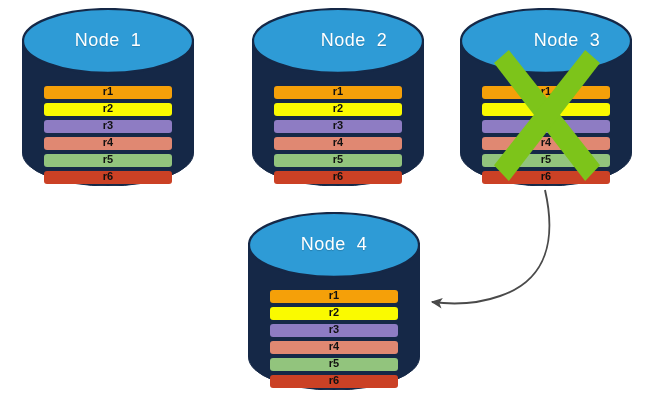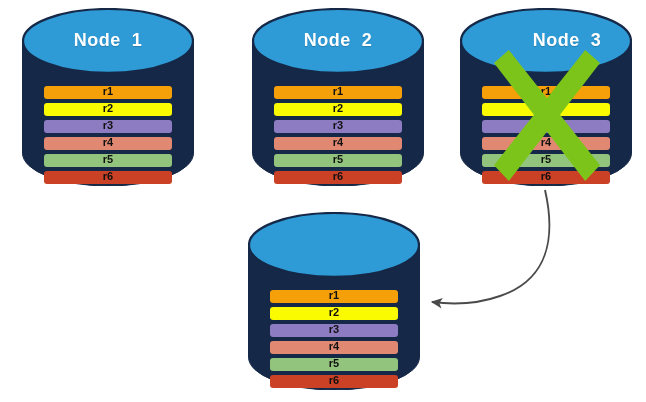--- a/index.html
+++ b/index.html
@@ -33,21 +33,21 @@
     width: 100%;
     height: 100%;
   }
 
   .node-label {
     position: absolute;
     left: 0;
     width: 100%;
     text-align: center;
     color: #ffffff;
-    font-weight: bold;
+    font-weight: normal;
     letter-spacing: 0.5px;
     white-space: pre;
     pointer-events: none;
     text-shadow: 0 1px 1px rgba(0,0,0,0.18);
   }
 
   .rows {
     position: absolute;
     left: 0;
     width: 100%;
@@ -116,21 +116,21 @@
         <div class="row" style="background: rgb(203, 65, 37); width: 128px; height: 13px; margin-bottom: 0px; font-size: 11px; color: rgb(17, 17, 17);">
           <span class="row-label">r6</span>
         </div>
       </div>
     </div>
     <div class="node" style="left: 252px; top: 8px; width: 172px; height: 178px;">
       <svg class="node-body" viewBox="0 0 172 178">
         <path d="M 0.5,32.93 L 0.5,145.07 A 85.50,32.93 0 0 0 171.50,145.07 L 171.50,32.93 Z" fill="#152847" stroke="#152847" stroke-width="1"></path>
         <ellipse cx="86.00" cy="32.93" rx="85.00" ry="31.93" fill="#2E9BD6" stroke="#152847" stroke-width="2.2"></ellipse>
       </svg>
-      <div class="node-label" style="top: 21.93px; font-size: 18px;">Node  2</div>
+      <div class="node-label" style="top: 21.93px; font-size: 18px; padding-left: 16px;">Node  2</div>
       <div class="rows" style="top: 77.86px;">
         <div class="row" style="background: rgb(245, 160, 9); width: 128px; height: 13px; margin-bottom: 4px; font-size: 11px; color: rgb(17, 17, 17);">
           <span class="row-label">r1</span>
         </div>
         <div class="row" style="background: rgb(250, 250, 0); width: 128px; height: 13px; margin-bottom: 4px; font-size: 11px; color: rgb(17, 17, 17);">
           <span class="row-label">r2</span>
         </div>
         <div class="row" style="background: rgb(142, 124, 195); width: 128px; height: 13px; margin-bottom: 4px; font-size: 11px; color: rgb(17, 17, 17);">
           <span class="row-label">r3</span>
         </div>
@@ -176,20 +176,21 @@
           <polygon points="0,10 14,0 100,88 86,100"></polygon>
           <polygon points="86,0 100,10 14,100 0,88"></polygon>
         </g>
       </svg>
     </div>
     <div class="node" style="left: 248px; top: 212px; width: 172px; height: 178px;">
       <svg class="node-body" viewBox="0 0 172 178">
         <path d="M 0.5,32.93 L 0.5,145.07 A 85.50,32.93 0 0 0 171.50,145.07 L 171.50,32.93 Z" fill="#152847" stroke="#152847" stroke-width="1"></path>
         <ellipse cx="86.00" cy="32.93" rx="85.00" ry="31.93" fill="#2E9BD6" stroke="#152847" stroke-width="2.2"></ellipse>
       </svg>
+      <div class="node-label" style="top: 21.93px; font-size: 18px;">Node  4</div>
       <div class="rows" style="top: 77.86px;">
         <div class="row" style="background: rgb(245, 160, 9); width: 128px; height: 13px; margin-bottom: 4px; font-size: 11px; color: rgb(17, 17, 17);">
           <span class="row-label">r1</span>
         </div>
         <div class="row" style="background: rgb(250, 250, 0); width: 128px; height: 13px; margin-bottom: 4px; font-size: 11px; color: rgb(17, 17, 17);">
           <span class="row-label">r2</span>
         </div>
         <div class="row" style="background: rgb(142, 124, 195); width: 128px; height: 13px; margin-bottom: 4px; font-size: 11px; color: rgb(17, 17, 17);">
           <span class="row-label">r3</span>
         </div>

